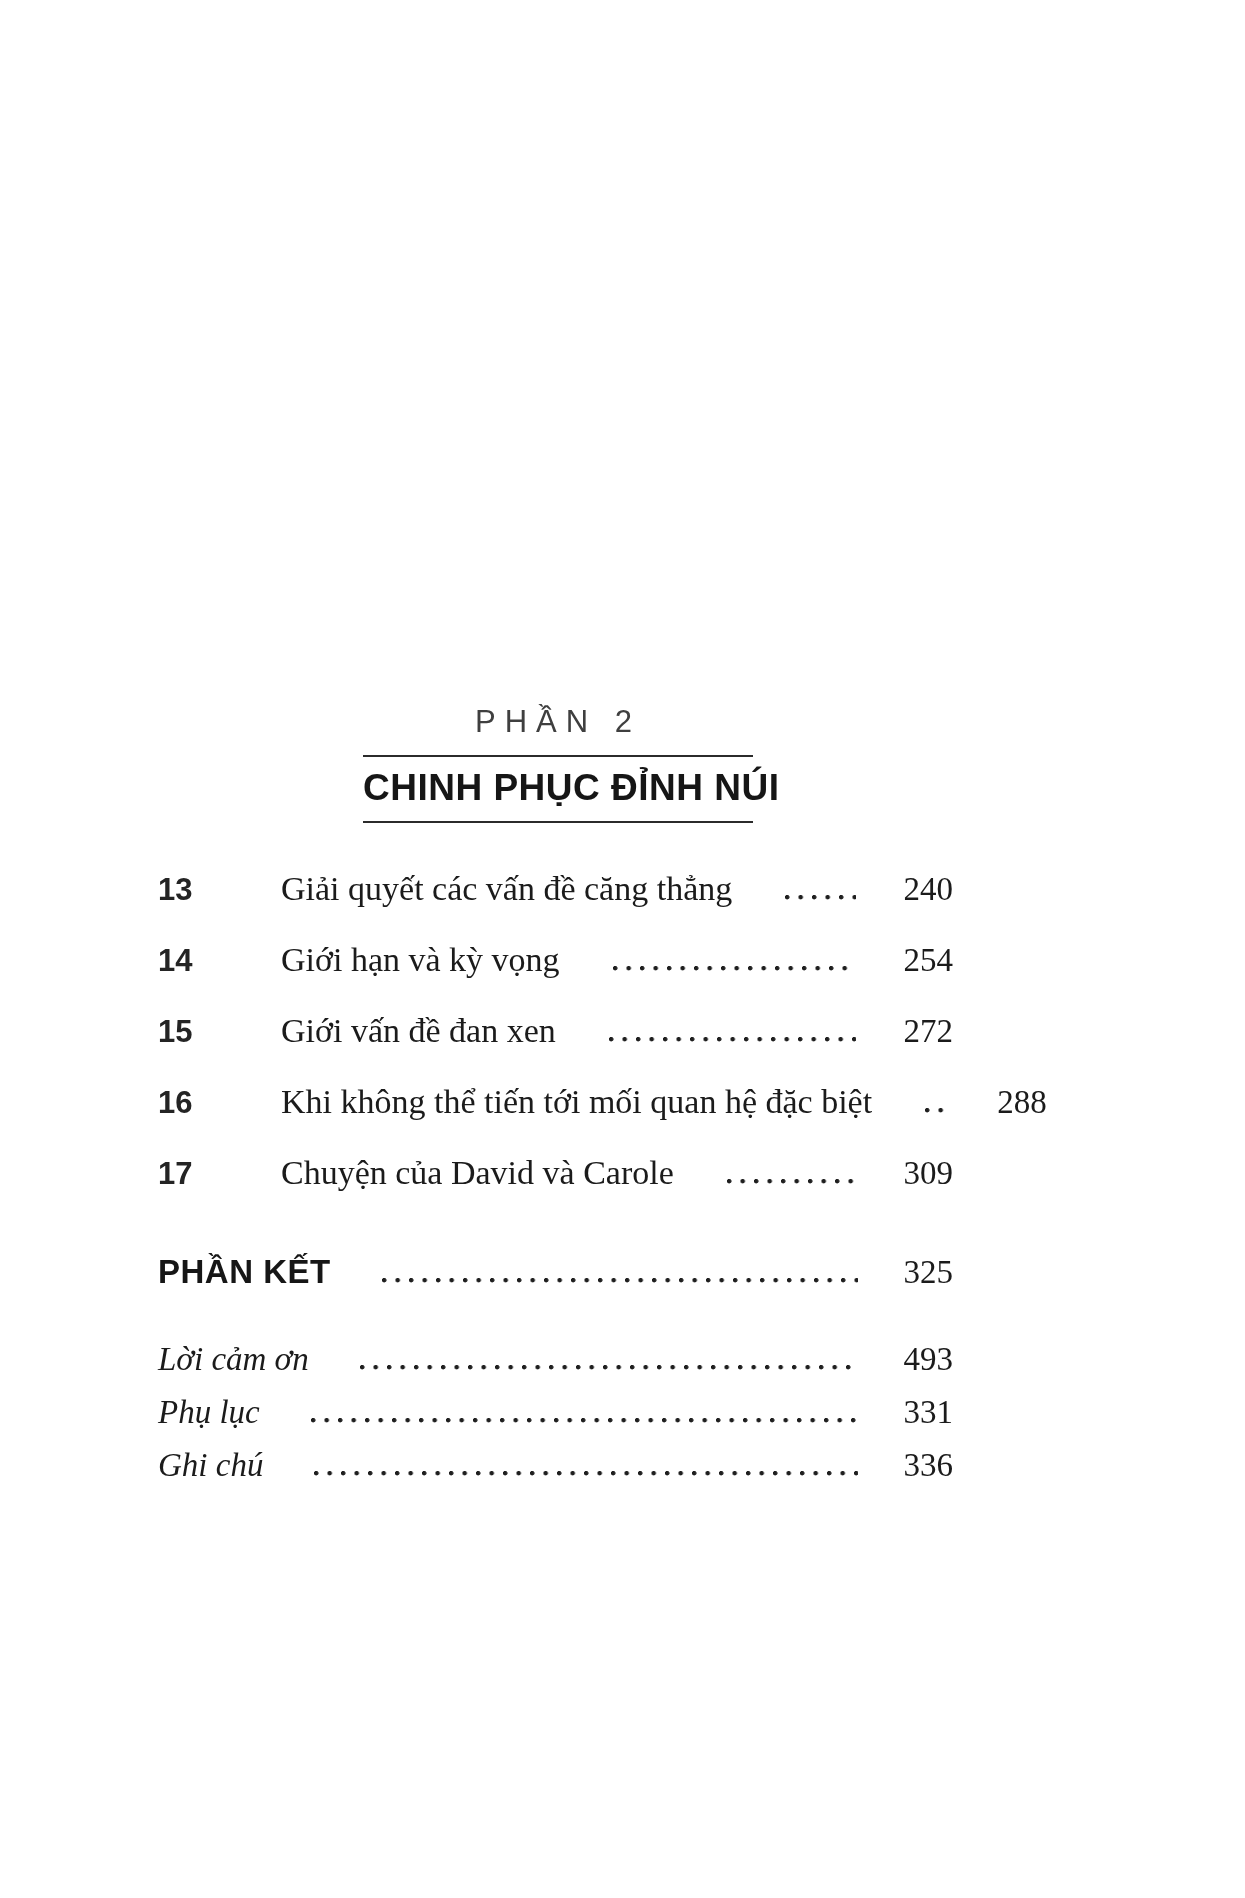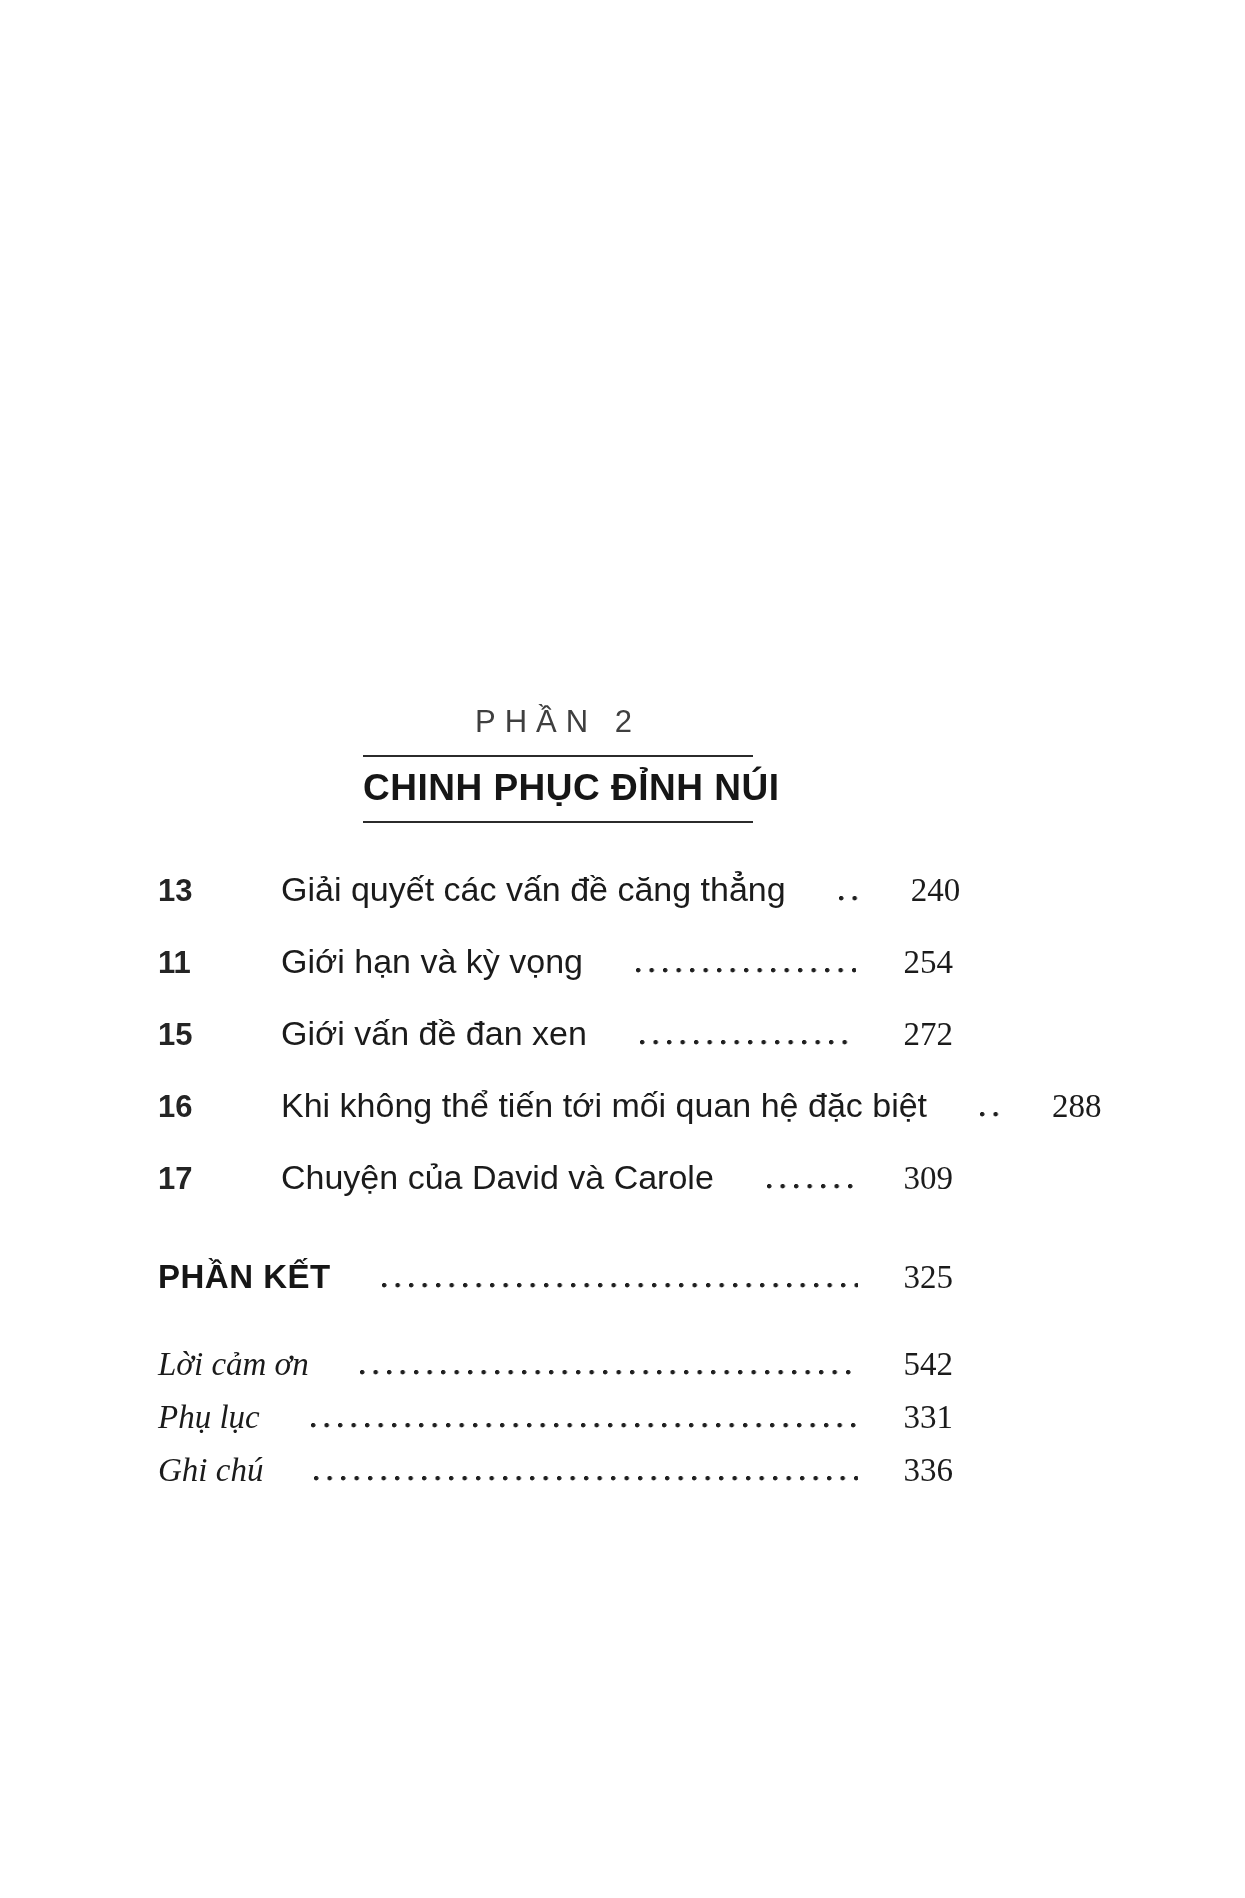--- a/index.html
+++ b/index.html
@@ -67,21 +67,21 @@
     gap: 43px;
   }
   .chapter-num {
     flex: 0 0 80px;
     font-family: "Liberation Sans", sans-serif;
     font-weight: 700;
     font-size: 31px;
     color: #242424;
   }
   .chapter-title {
-    font-family: Liberation Sans, sans-serif;
+    font-family: Liberation Serif, serif;
     font-size: 34px;
     white-space: nowrap;
   }
   .leader {
     flex: 1 1 auto;
     min-width: 24px;
     height: 5px;
     margin: 0 5px 0 10px;
     align-self: baseline;
     background-image: radial-gradient(circle at 2.2px 2.2px, #1f1f1f 1.9px, transparent 2.6px);
@@ -131,21 +131,21 @@
   <div class="toc">
 
     <div class="row">
       <span class="chapter-num">13</span>
       <span class="chapter-title">Giải quyết các vấn đề căng thẳng</span>
       <span class="leader"></span>
       <span class="pageno">240</span>
     </div>
 
     <div class="row">
-      <span class="chapter-num">11</span>
+      <span class="chapter-num">14</span>
       <span class="chapter-title">Giới hạn và kỳ vọng</span>
       <span class="leader"></span>
       <span class="pageno">254</span>
     </div>
 
     <div class="row">
       <span class="chapter-num">15</span>
       <span class="chapter-title">Giới vấn đề đan xen</span>
       <span class="leader"></span>
       <span class="pageno">272</span>
@@ -167,21 +167,21 @@
 
     <div class="row epilogue-row">
       <span class="epilogue-title">PHẦN KẾT</span>
       <span class="leader"></span>
       <span class="pageno">325</span>
     </div>
 
     <div class="row backmatter-row backmatter-first">
       <span class="backmatter-title">Lời cảm ơn</span>
       <span class="leader"></span>
-      <span class="pageno">542</span>
+      <span class="pageno">493</span>
     </div>
 
     <div class="row backmatter-row">
       <span class="backmatter-title">Phụ lục</span>
       <span class="leader"></span>
       <span class="pageno">331</span>
     </div>
 
     <div class="row backmatter-row">
       <span class="backmatter-title">Ghi chú</span>

